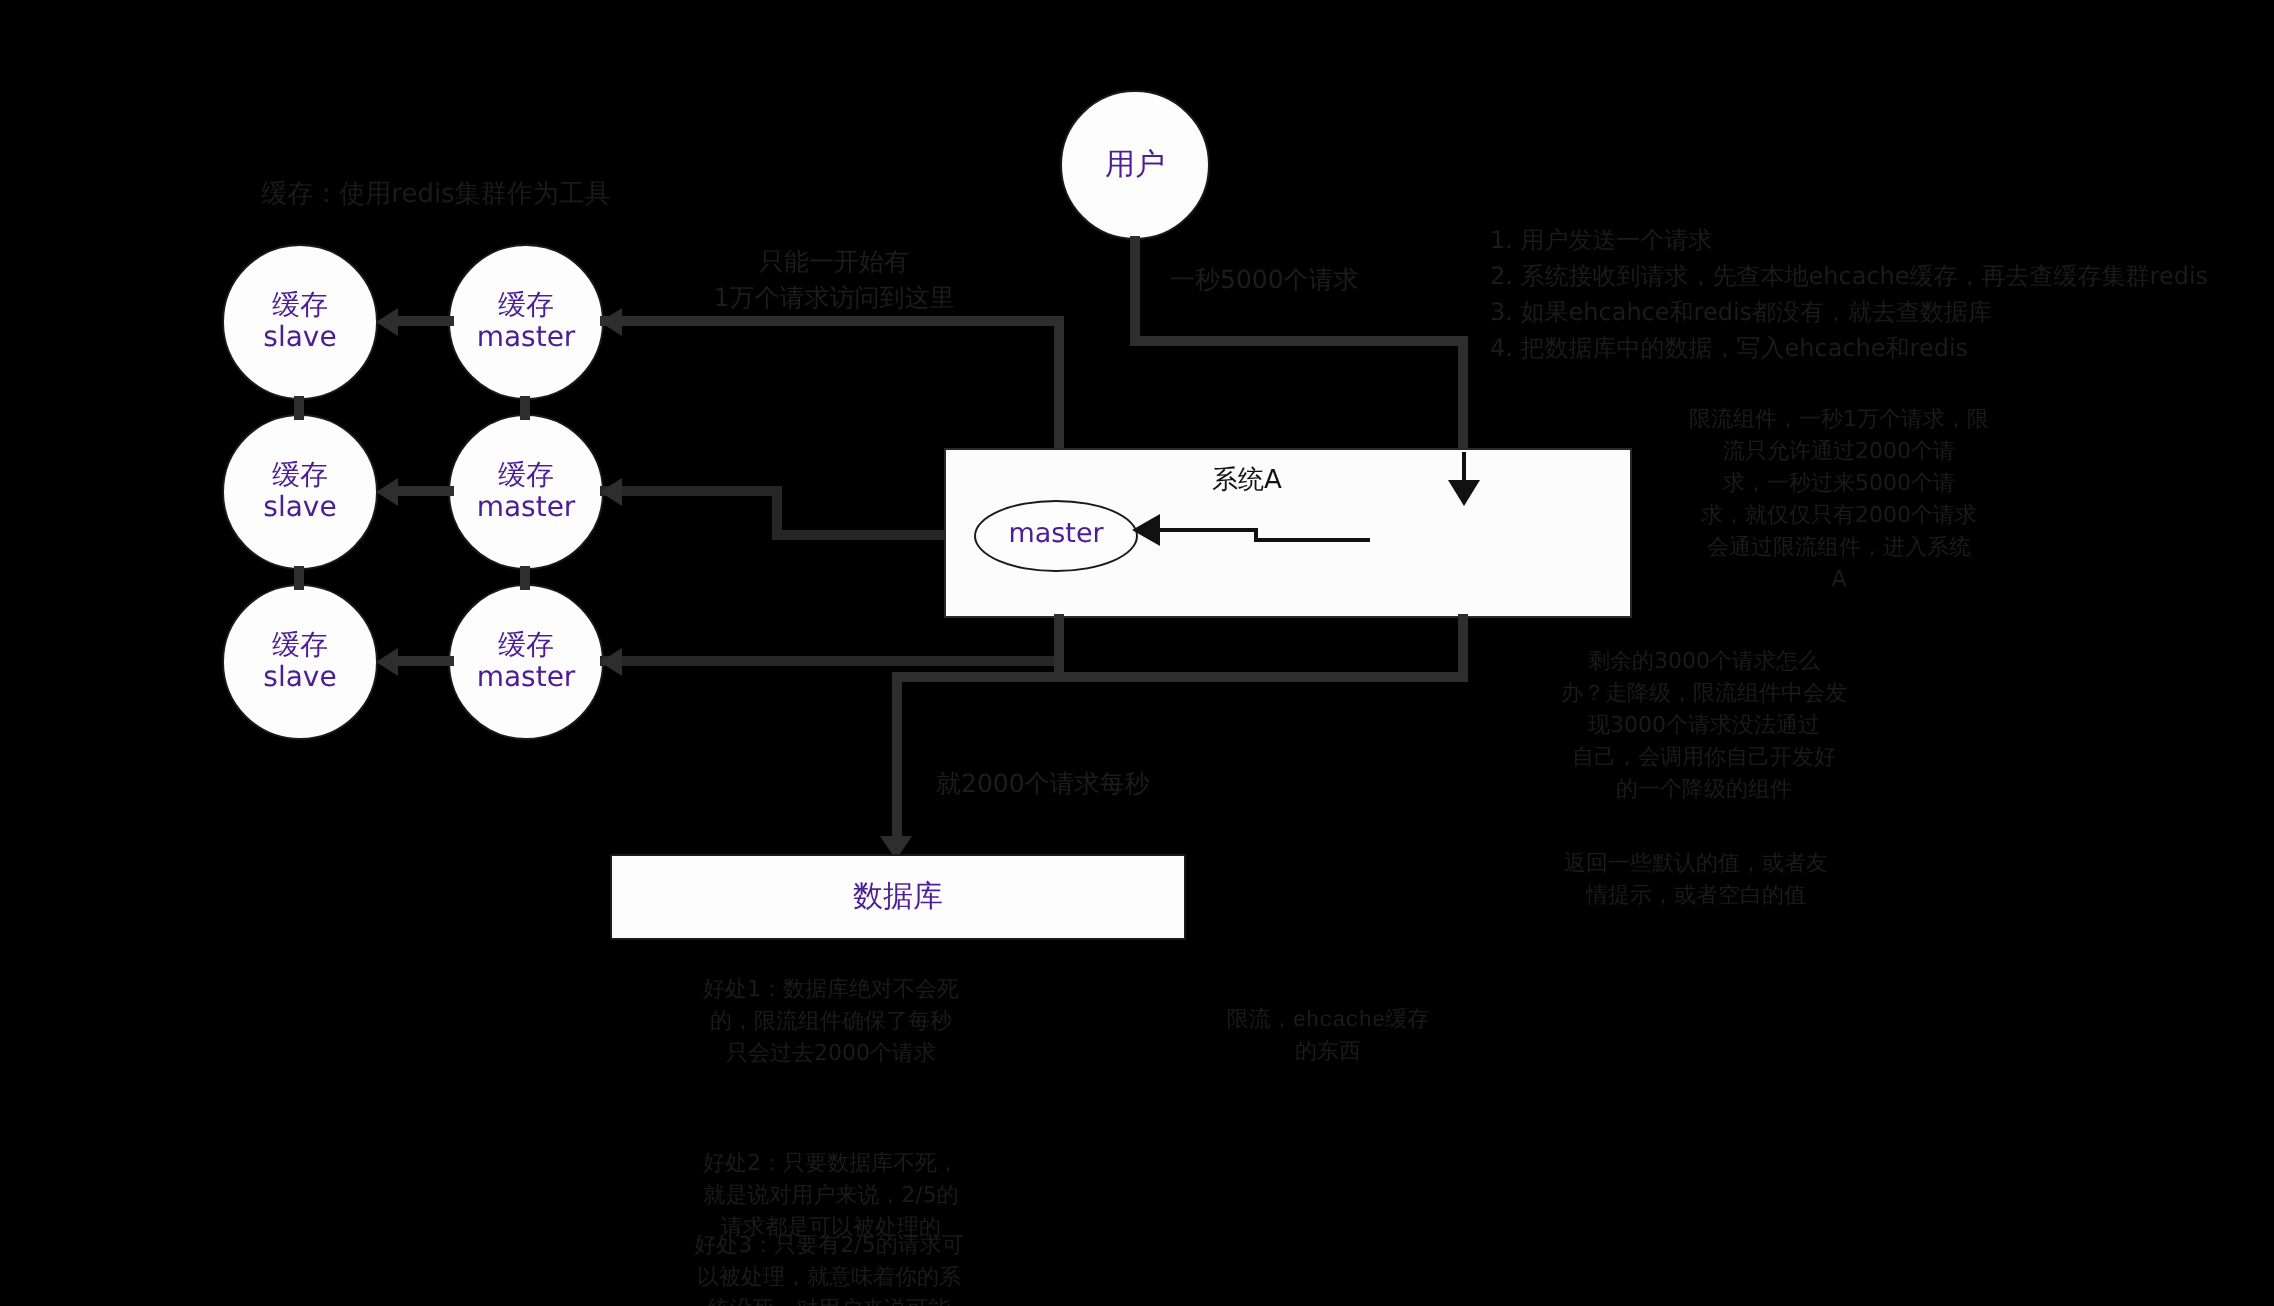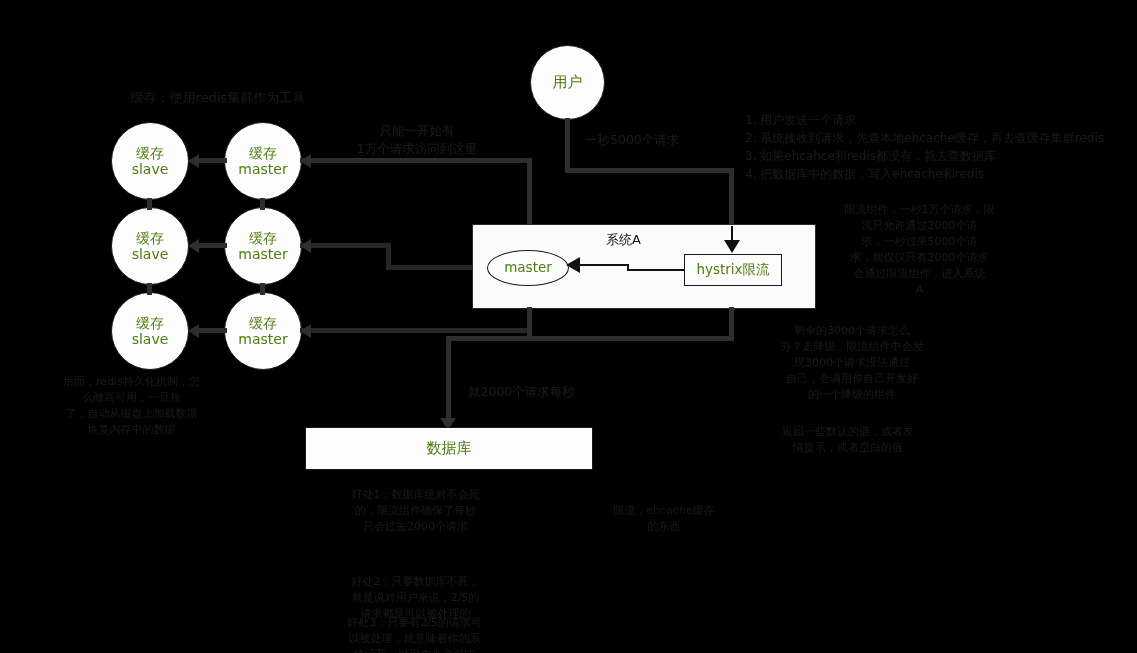--- a/index.html
+++ b/index.html
@@ -3,21 +3,21 @@
 <meta charset="utf-8">
 <style>
   html,body{margin:0;padding:0;background:#000;}
   body{width:1137px;height:653px;overflow:hidden;
        font-family:"DejaVu Sans","Liberation Sans",sans-serif;}
   #stage{position:relative;width:1137px;height:653px;background:#000;}
 
   
   .node{position:absolute;box-sizing:border-box;background:#fdfdfd;border:1px solid #1a1a1a;
         display:flex;align-items:center;justify-content:center;text-align:center;
-        color:#4d7c0f;line-height:1.15;}
+        color:#4c1d95;line-height:1.15;}
   .circle{border-radius:50%;}
   .ellipse{border-radius:50%;}
   .rect{border-radius:0;}
   .panel{position:absolute;box-sizing:border-box;background:#fcfcfc;border:1px solid #2a2a2a;}
   .ptitle{position:absolute;color:#111;}
 
   
   .ln{position:absolute;background:#2e2e2e;}
   .lnh{height:5px;}
   .lnv{width:5px;}
@@ -123,23 +123,20 @@
   <div class="panel" style="left:472px;top:224px;width:344px;height:85px;"></div>
   <div class="ptitle" style="left:606px;top:231px;font-size:13px;color:#111;">系统A</div>
 
   <div class="iln" style="left:731px;top:226px;width:2px;height:22px;"></div>
   <div class="iah iah-d" style="left:724px;top:240px;"></div>
 
   <div class="node ellipse" style="left:487px;top:250px;width:82px;height:36px;font-size:13.5px;">
     <span>master</span>
   </div>
 
-  <div class="node rect" style="left:684px;top:254px;width:98px;height:32px;font-size:13.5px;">
-    <span>hystrix限流</span>
-  </div>
 
   <div class="iln" style="left:627px;top:269px;width:58px;height:2px;"></div>
   <div class="iln" style="left:627px;top:264px;width:2px;height:7px;"></div>
   <div class="iln" style="left:575px;top:264px;width:54px;height:2px;"></div>
   <div class="iah iah-l" style="left:566px;top:257px;"></div>
 
   <div class="ln lnv" style="left:527px;top:307px;height:33px;"></div>
   <div class="ln lnh" style="left:446px;top:336px;width:86px;"></div>
   <div class="ln lnv" style="left:446px;top:336px;height:86px;"></div>
   <div class="ah ah-d" style="left:440px;top:418px;"></div>
@@ -167,24 +164,20 @@
 
   <div class="anno c" style="left:762px;top:323px;width:180px;">剩余的3000个请求怎么
 办？走降级，限流组件中会发
 现3000个请求没法通过
 自己，会调用你自己开发好
 的一个降级的组件</div>
 
   <div class="anno c" style="left:758px;top:424px;width:180px;">返回一些默认的值，或者友
 情提示，或者空白的值</div>
 
-  <div class="anno c" style="left:34px;top:374px;width:195px;">后面，redis持久化机制，怎
-么做高可用，一旦挂
-了，自动从磁盘上加载数据
-恢复内存中的数据</div>
 
   <div class="anno c" style="left:328px;top:487px;width:175px;">好处1：数据库绝对不会死
 的，限流组件确保了每秒
 只会过去2000个请求</div>
 
   <div class="anno c" style="left:328px;top:574px;width:175px;">好处2：只要数据库不死，
 就是说对用户来说，2/5的
 请求都是可以被处理的</div>
 
   <div class="anno c" style="left:322px;top:615px;width:185px;">好处3：只要有2/5的请求可

